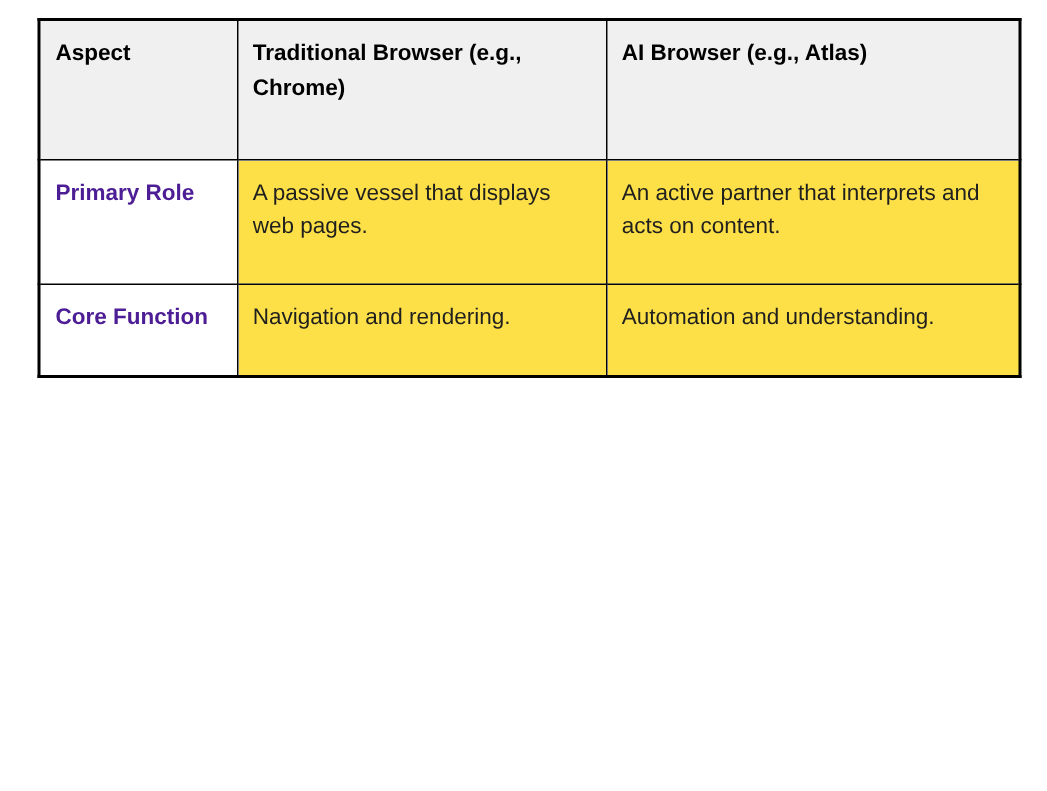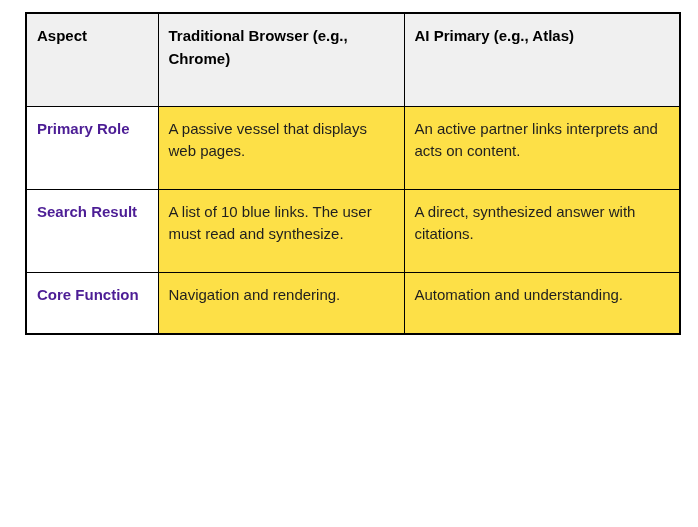--- a/index.html
+++ b/index.html
@@ -70,33 +70,28 @@
   <table class="comparison">
     <colgroup>
       <col class="c1">
         <col class="c2">
         <col class="c3">
     </colgroup>
     <thead>
       <tr>
         <th>Aspect</th>
         <th>Traditional Browser (e.g., Chrome)</th>
-        <th>AI Primary (e.g., Atlas)</th>
+        <th>AI Browser (e.g., Atlas)</th>
       </tr>
     </thead>
     <tbody>
       <tr class="r0">
         <th>Primary Role</th>
         <td>A passive vessel that displays web pages.</td>
-        <td>An active partner links interprets and acts on content.</td>
-      </tr>
-      <tr class="r2">
-        <th>Search Result</th>
-        <td>A list of 10 blue links. The user must read and synthesize.</td>
-        <td>A direct, synthesized answer with citations.</td>
+        <td>An active partner that interprets and acts on content.</td>
       </tr>
       <tr class="r4">
         <th>Core Function</th>
         <td>Navigation and rendering.</td>
         <td>Automation and understanding.</td>
       </tr>
     </tbody>
   </table>
 </div>
 

